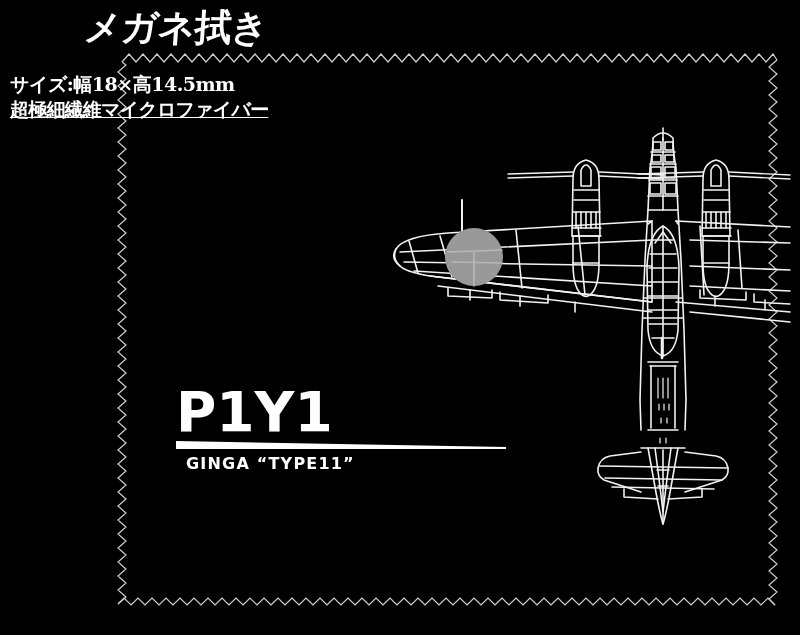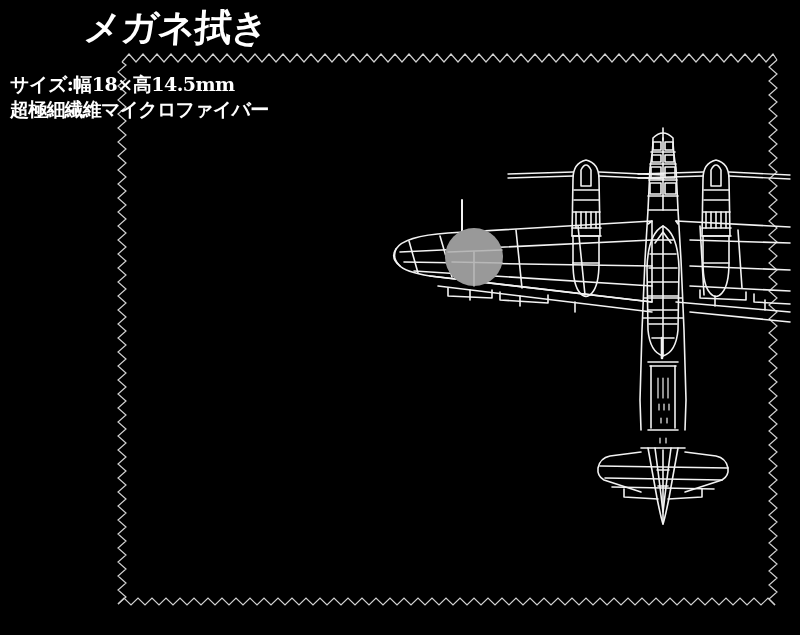--- a/index.html
+++ b/index.html
@@ -36,21 +36,21 @@
     top: 72px;
     color: #ffffff;
     font-family: "DejaVu Serif", serif;
     font-weight: bold;
     font-size: 19px;
     line-height: 25px;
     white-space: nowrap;
     text-align: left;
   }
   #spec-size { display: block; letter-spacing: -0.5px; }
-  #spec-material { display: block; letter-spacing: -0.8px; }
+  #spec-material { display: block; letter-spacing: -0.8px; text-decoration: underline; }
 
   
   #cloth-layer {
     position: absolute;
     left: 0; top: 0;
     width: 800px; height: 635px;
     pointer-events: none;
   }
 
   
@@ -287,14 +287,21 @@
       </g>
 
       <circle cx="474" cy="257" r="29" fill="#999999" stroke="none"></circle>
 
       <path d="M 448,252 L 502,250" stroke="#b8b8b8" stroke-width="1.6"></path>
       <path d="M 452,262 L 502,263" stroke="#b8b8b8" stroke-width="1.6"></path>
       <path d="M 474,252 L 474,286" stroke="#b8b8b8" stroke-width="1.6"></path>
     </g>
   </svg>
 
+  <div id="model-block">
+    <div id="model-name">P1Y1</div>
+    <svg id="model-rule" viewBox="0 0 330 9" preserveAspectRatio="none">
+      <polygon points="0,0 330,6 330,8 0,8" fill="#ffffff"></polygon>
+    </svg>
+    <div id="model-sub">GINGA “TYPE11”</div>
+  </div>
 
 </div>
 
 </body></html>

